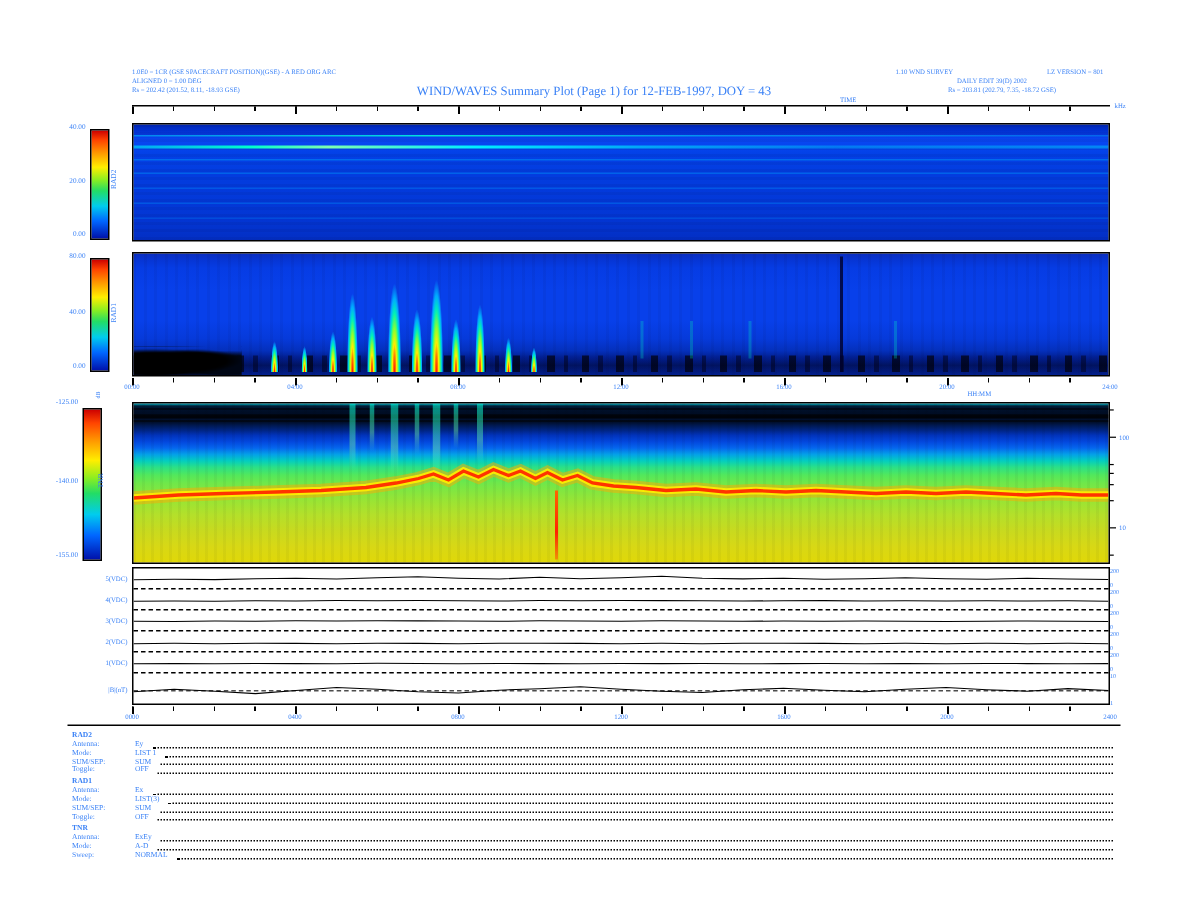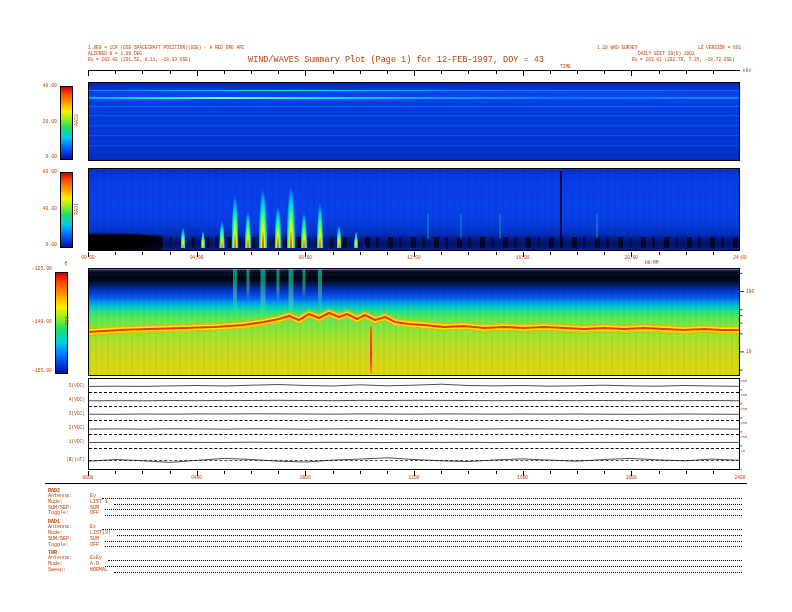--- a/index.html
+++ b/index.html
@@ -1,17 +1,17 @@
 <!DOCTYPE html>
 <html><head>
 <meta charset="utf-8">
 <style>
   html,body{margin:0;padding:0;background:#fff;}
-  .page{position:relative;width:792px;height:612px;background:#ffffff;color:#c2410c;
-        font-family:Liberation Mono, monospace;overflow:hidden;}
+  .page{position:relative;width:792px;height:612px;background:#ffffff;color:#3b82f6;
+        font-family:Liberation Serif, serif;overflow:hidden;}
   .t{position:absolute;white-space:nowrap;}
   .f45{font-size:4.5px;line-height:5px;}
   .f4{font-size:4px;line-height:4.5px;}
   .title{font-size:8.5px;line-height:10px;}
   
   .xticks{position:absolute;left:88px;width:652px;height:5px;}
   .xticks .h{position:absolute;left:0;right:0;top:0;height:3px;
     background:repeating-linear-gradient(to right,#000 0 1px,transparent 1px 27.1667px);}
   .xticks .h4{position:absolute;left:0;right:0;top:0;height:5px;
     background:repeating-linear-gradient(to right,#000 0 1px,transparent 1px 108.667px);}

